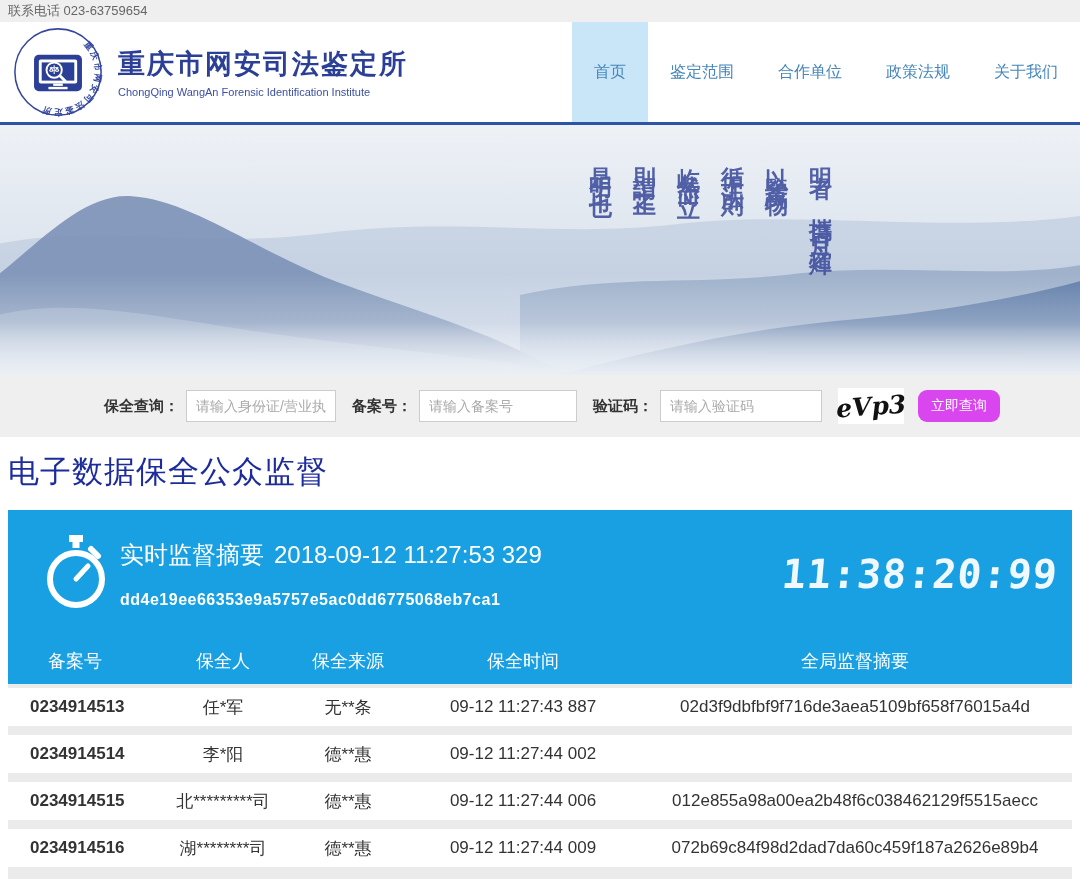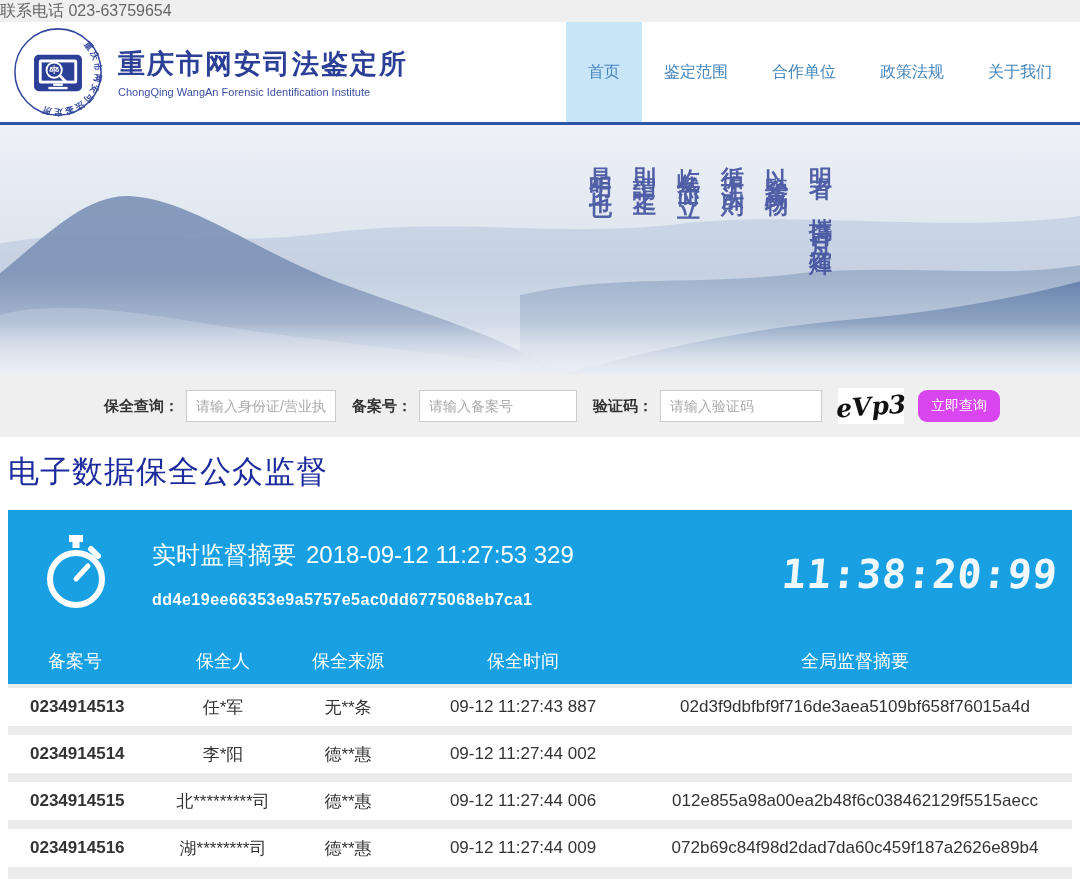--- a/index.html
+++ b/index.html
@@ -1,29 +1,29 @@
 <!DOCTYPE html>
 <html><head>
 <meta charset="utf-8">
 <style>
   * { box-sizing: border-box; margin: 0; padding: 0; }
   html,body { width:1080px; height:881px; overflow:hidden; background:#fff;
     font-family:"Liberation Sans","DejaVu Sans",sans-serif; }
 
   
-  .topbar { height:22px; background:#efefef; color:#666; font-size:16px;
-    display:flex; align-items:center; padding-left:0; }
+  .topbar { height:22px; background:#efefef; color:#666; font-size:13px;
+    display:flex; align-items:center; padding-left:8px; }
 
   
   .header { height:100px; background:#fff; display:flex; align-items:center; position:relative; }
   .logo { width:92px; height:92px; margin-left:12px; flex:0 0 auto; }
   .brand { margin-left:14px; }
   .brand-title { color:#2b3f96; font-size:27px; font-weight:bold; letter-spacing:2px; }
   .brand-sub { color:#3b4fa0; font-size:11px; margin-top:4px; }
-  .nav { position:absolute; right:6px; top:0; height:100%; display:flex; align-items:stretch; }
+  .nav { position:absolute; right:0; top:0; height:100%; display:flex; align-items:stretch; }
   .nav-item { display:flex; align-items:center; padding:0 22px; color:#4586bb; font-size:16px;
     text-decoration:none; cursor:pointer; }
   .nav-item.active { background:#c9e5f8; }
 
   
   .banner { height:253px; position:relative; border-top:3px solid #2d55a5; overflow:hidden; }
   .banner svg.mtn { position:absolute; inset:0; width:100%; height:100%; }
   .calligraphy { position:absolute; left:586px; top:24px; height:215px; display:flex; gap:13px; }
   .call-col { writing-mode:vertical-rl; font-family:"DejaVu Serif","Liberation Serif",serif;
     font-size:23px; letter-spacing:9px; color:#3c4c9c; font-weight:600; opacity:.88; }
@@ -42,21 +42,21 @@
   .query-btn { width:82px; height:32px; background:#d946ef; color:#fff; border:none;
     border-radius:9px; font-size:14px; cursor:pointer; }
 
   
   .section-title { color:#1d2c9c; font-size:31px; font-weight:normal; padding:14px 0 0 8px;
     height:73px; letter-spacing:1px; }
 
   
   .panel { margin:0 8px; background:#18a0e2; }
   .summary { height:128px; position:relative; display:flex; align-items:center;
-    padding-left:36px; color:#fff;gap:32px; }
+    padding-left:36px; color:#fff; }
   .watch-icon { width:64px; height:82px; flex:0 0 auto; }
   .summary-lines { margin-left:12px; }
   .summary-line1 { font-size:24px; }
   .summary-line1 .t { margin-left:10px; }
   .summary-line2 { font-size:16px; font-weight:bold; margin-top:20px; letter-spacing:0.5px; }
   .clock { position:absolute; right:14px; top:50%; transform:translateY(-50%) skewX(-5deg);
     font-family:"DejaVu Sans Mono","Liberation Mono",monospace; font-size:40px; font-weight:bold;
     color:rgba(255,255,255,.93); letter-spacing:1px; }
 
   

